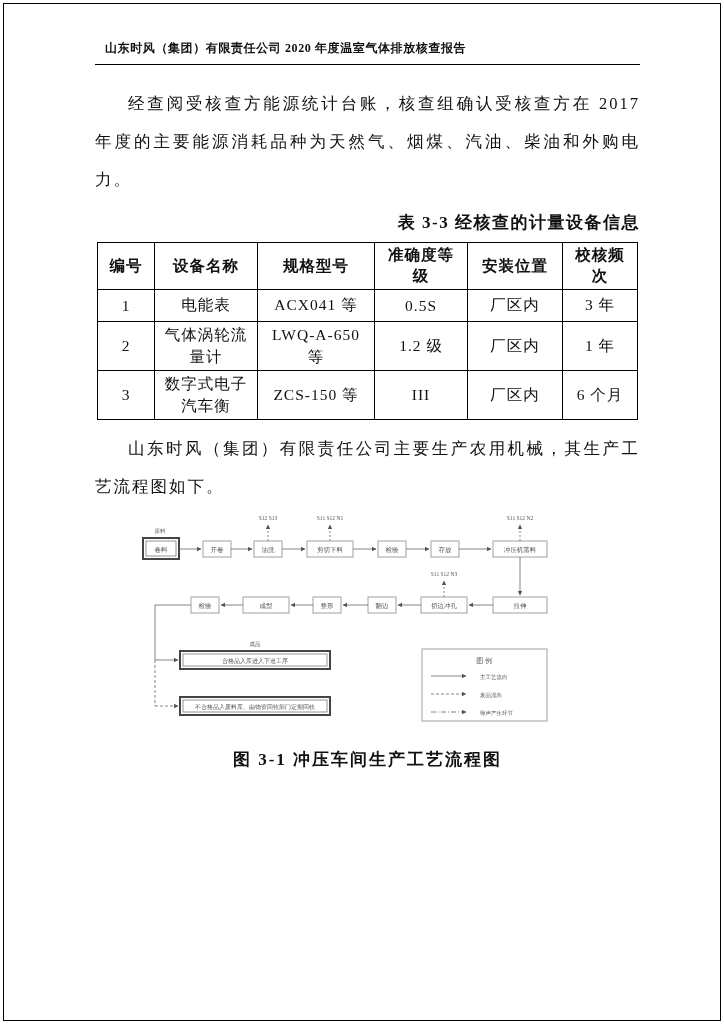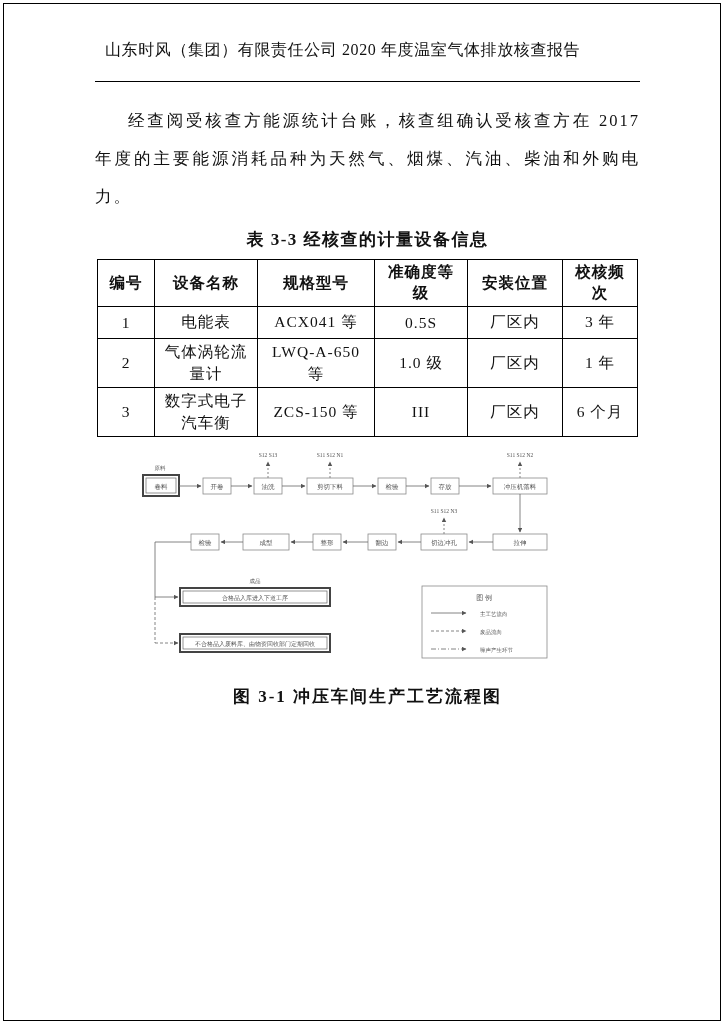--- a/index.html
+++ b/index.html
@@ -14,40 +14,40 @@
   }
   .frame{
     position:absolute;left:3px;top:3px;right:3px;bottom:3px;
     border:1px solid #000;pointer-events:none;
   }
   .content{
     position:relative;
     padding:40px 84px 0 95px;
   }
   .doc-header{
-    font-size:16px;
-    font-weight:400;
+    font-size:12px;
+    font-weight:700;
     letter-spacing:0.6px;
-    padding:0 0 20px 10px;
+    padding:0 0 7px 10px;
     border-bottom:1.5px solid #000;
     margin-bottom:20px;
     white-space:nowrap;
   }
   p.body-text{
     font-size:16.5px;
     line-height:38px;
     letter-spacing:2px;
     text-align:justify;
     text-indent:2em;
     margin:0 0 12px 0;
   }
   .table-title{
     font-size:17px;
     font-weight:bold;
-    text-align:center;
+    text-align:right;
     letter-spacing:1.5px;
     margin:4px 0 8px 0;
   }
   table.device-table{
     border-collapse:collapse;
     margin:0 auto 10px auto;
     font-size:15.5px;
   }
   table.device-table th, table.device-table td{
     border:1.6px solid #000;
@@ -117,37 +117,38 @@
         <td>电能表</td>
         <td>ACX041 等</td>
         <td>0.5S</td>
         <td>厂区内</td>
         <td>3 年</td>
       </tr>
       <tr class="tall">
         <td>2</td>
         <td>气体涡轮流量计</td>
         <td>LWQ-A-650 等</td>
-        <td>1.0 级</td>
+        <td>1.2 级</td>
         <td>厂区内</td>
         <td>1 年</td>
       </tr>
       <tr class="tall">
         <td>3</td>
         <td>数字式电子汽车衡</td>
         <td>ZCS-150 等</td>
         <td>III</td>
         <td>厂区内</td>
         <td>6 个月</td>
       </tr>
     </tbody>
       </table>
 
 
 
+    <p class="body-text" style="margin-bottom:4px;">山东时风（集团）有限责任公司主要生产农用机械，其生产工艺流程图如下。</p>
 
     <div class="flowchart-wrap">
       <svg width="455" height="228" viewBox="0 0 455 228">
         <defs>
           <marker id="arr" markerWidth="7" markerHeight="7" refX="5.5" refY="3" orient="auto">
             <path d="M0,0 L6,3 L0,6 Z" fill="#555"></path>
           </marker>
         </defs>
 
         <text x="133" y="10" font-size="5.5" text-anchor="middle">S12 S13</text>

